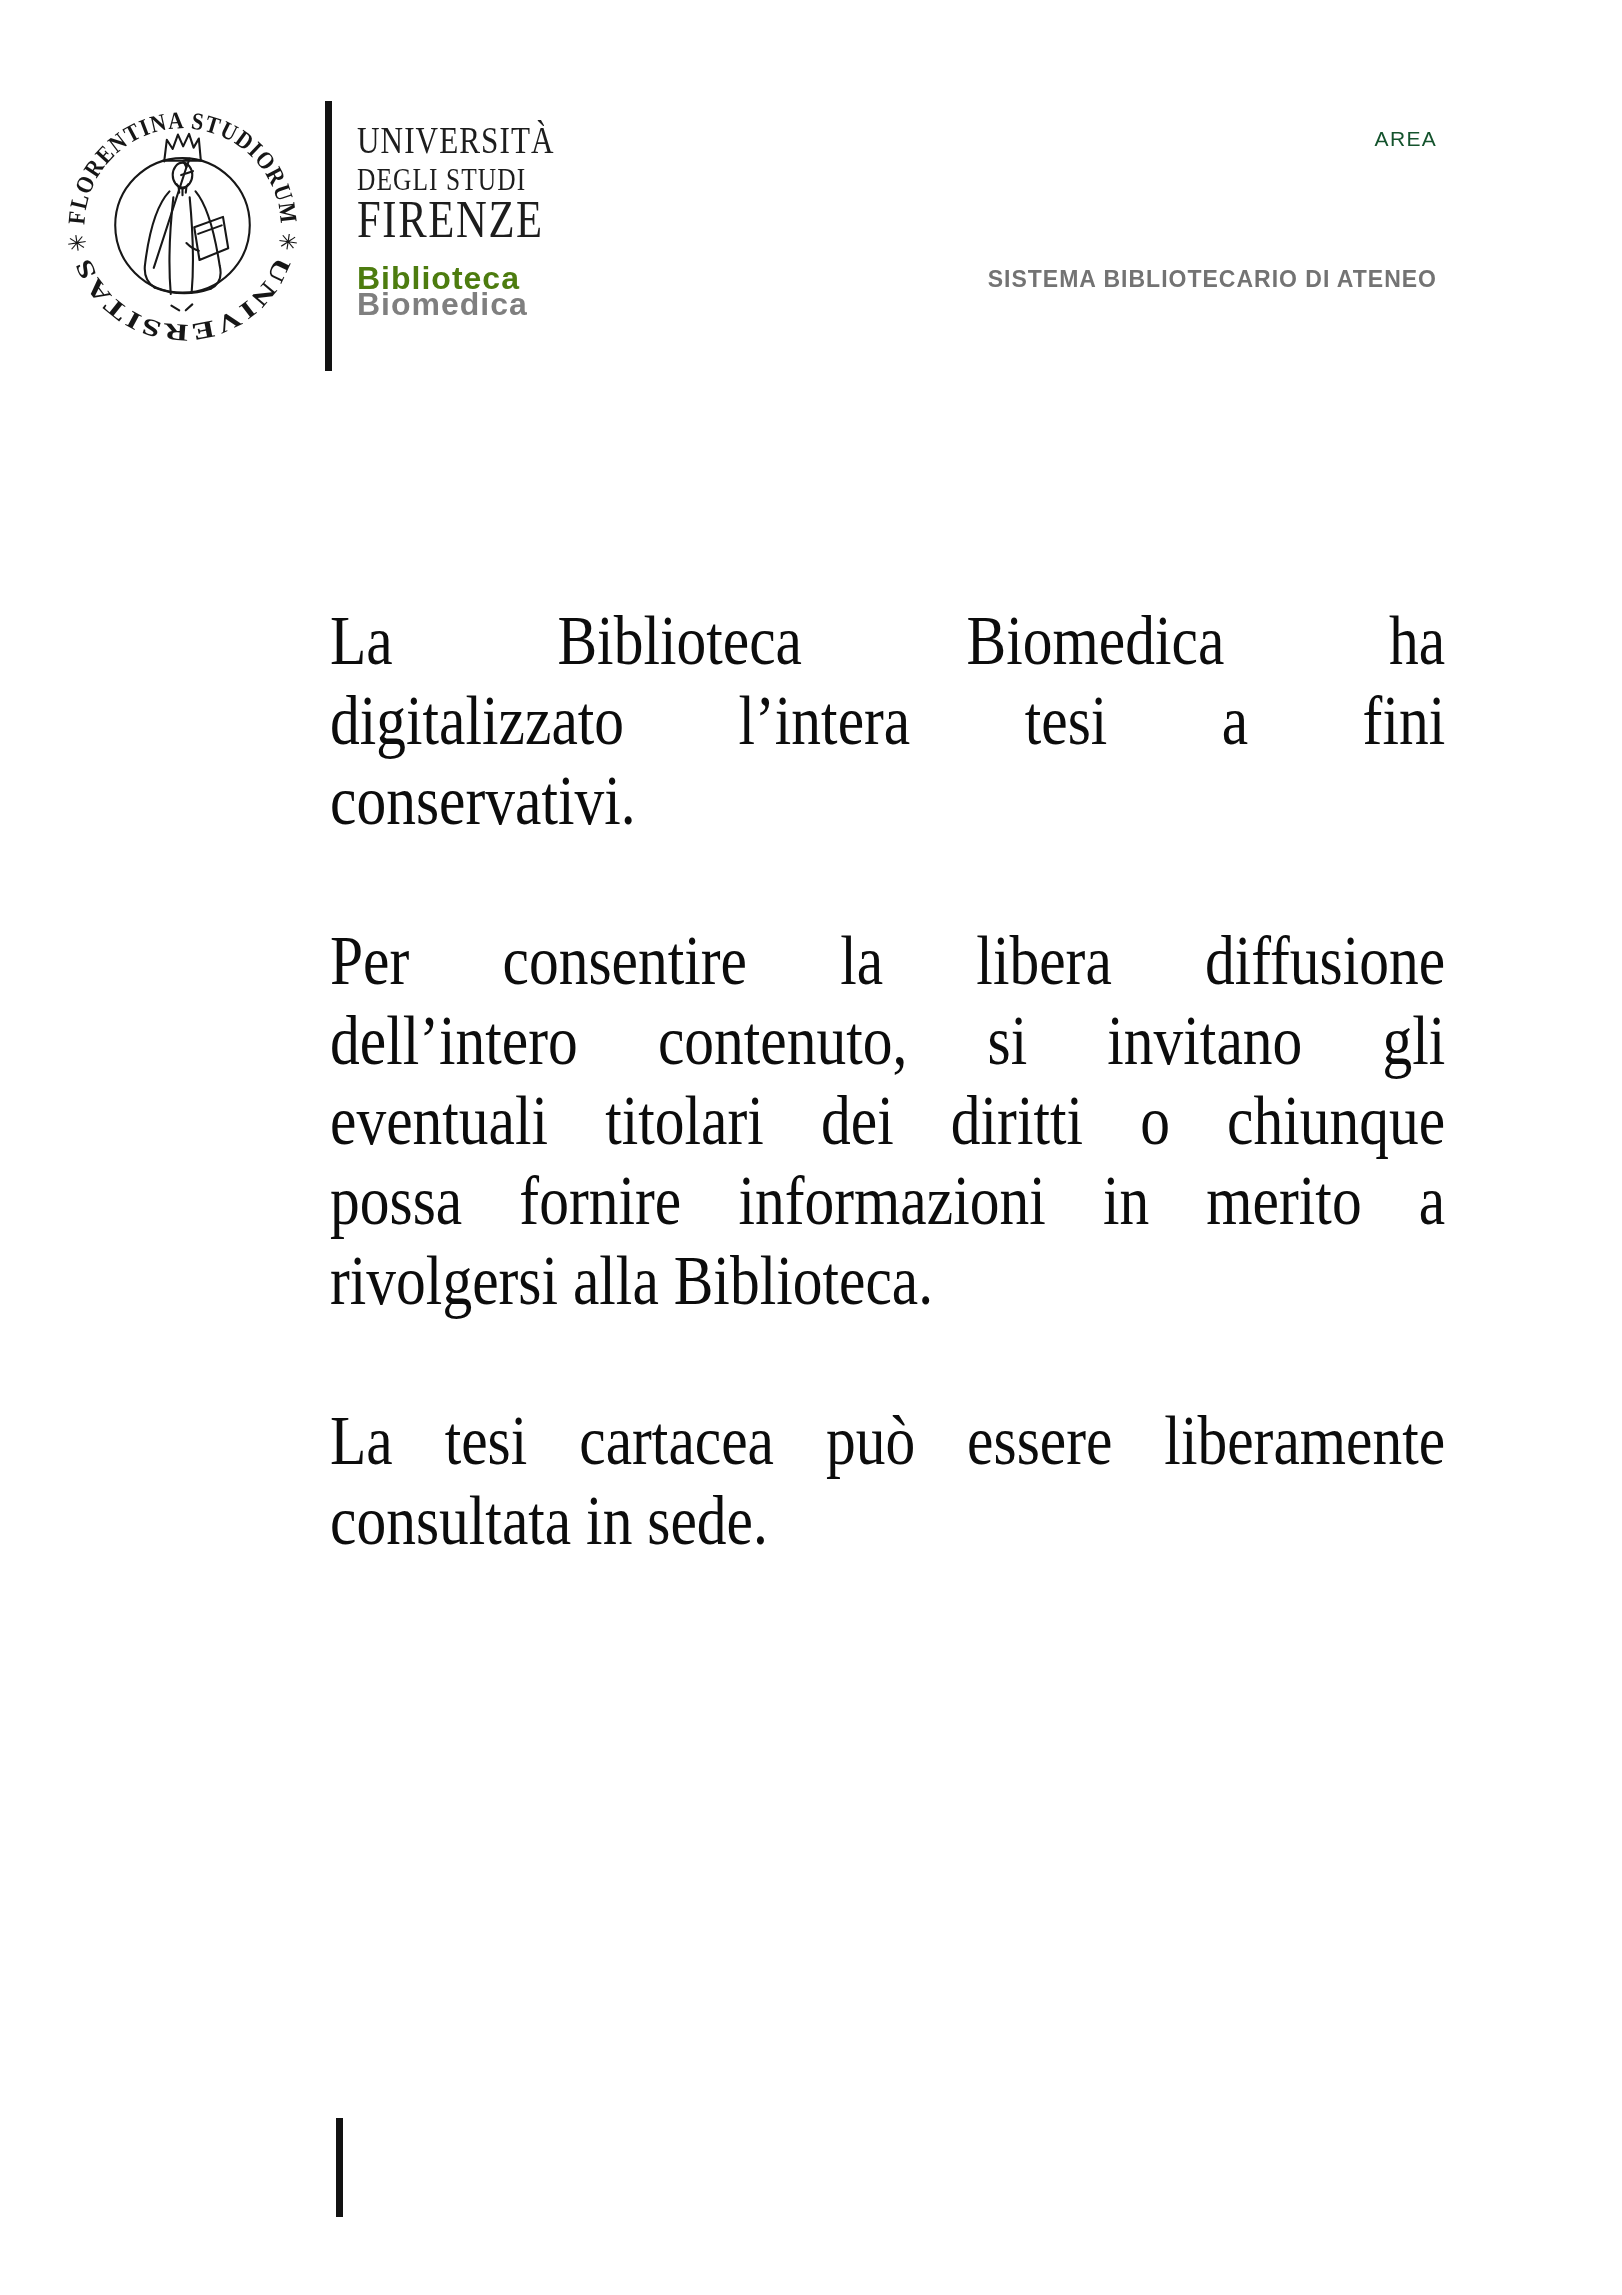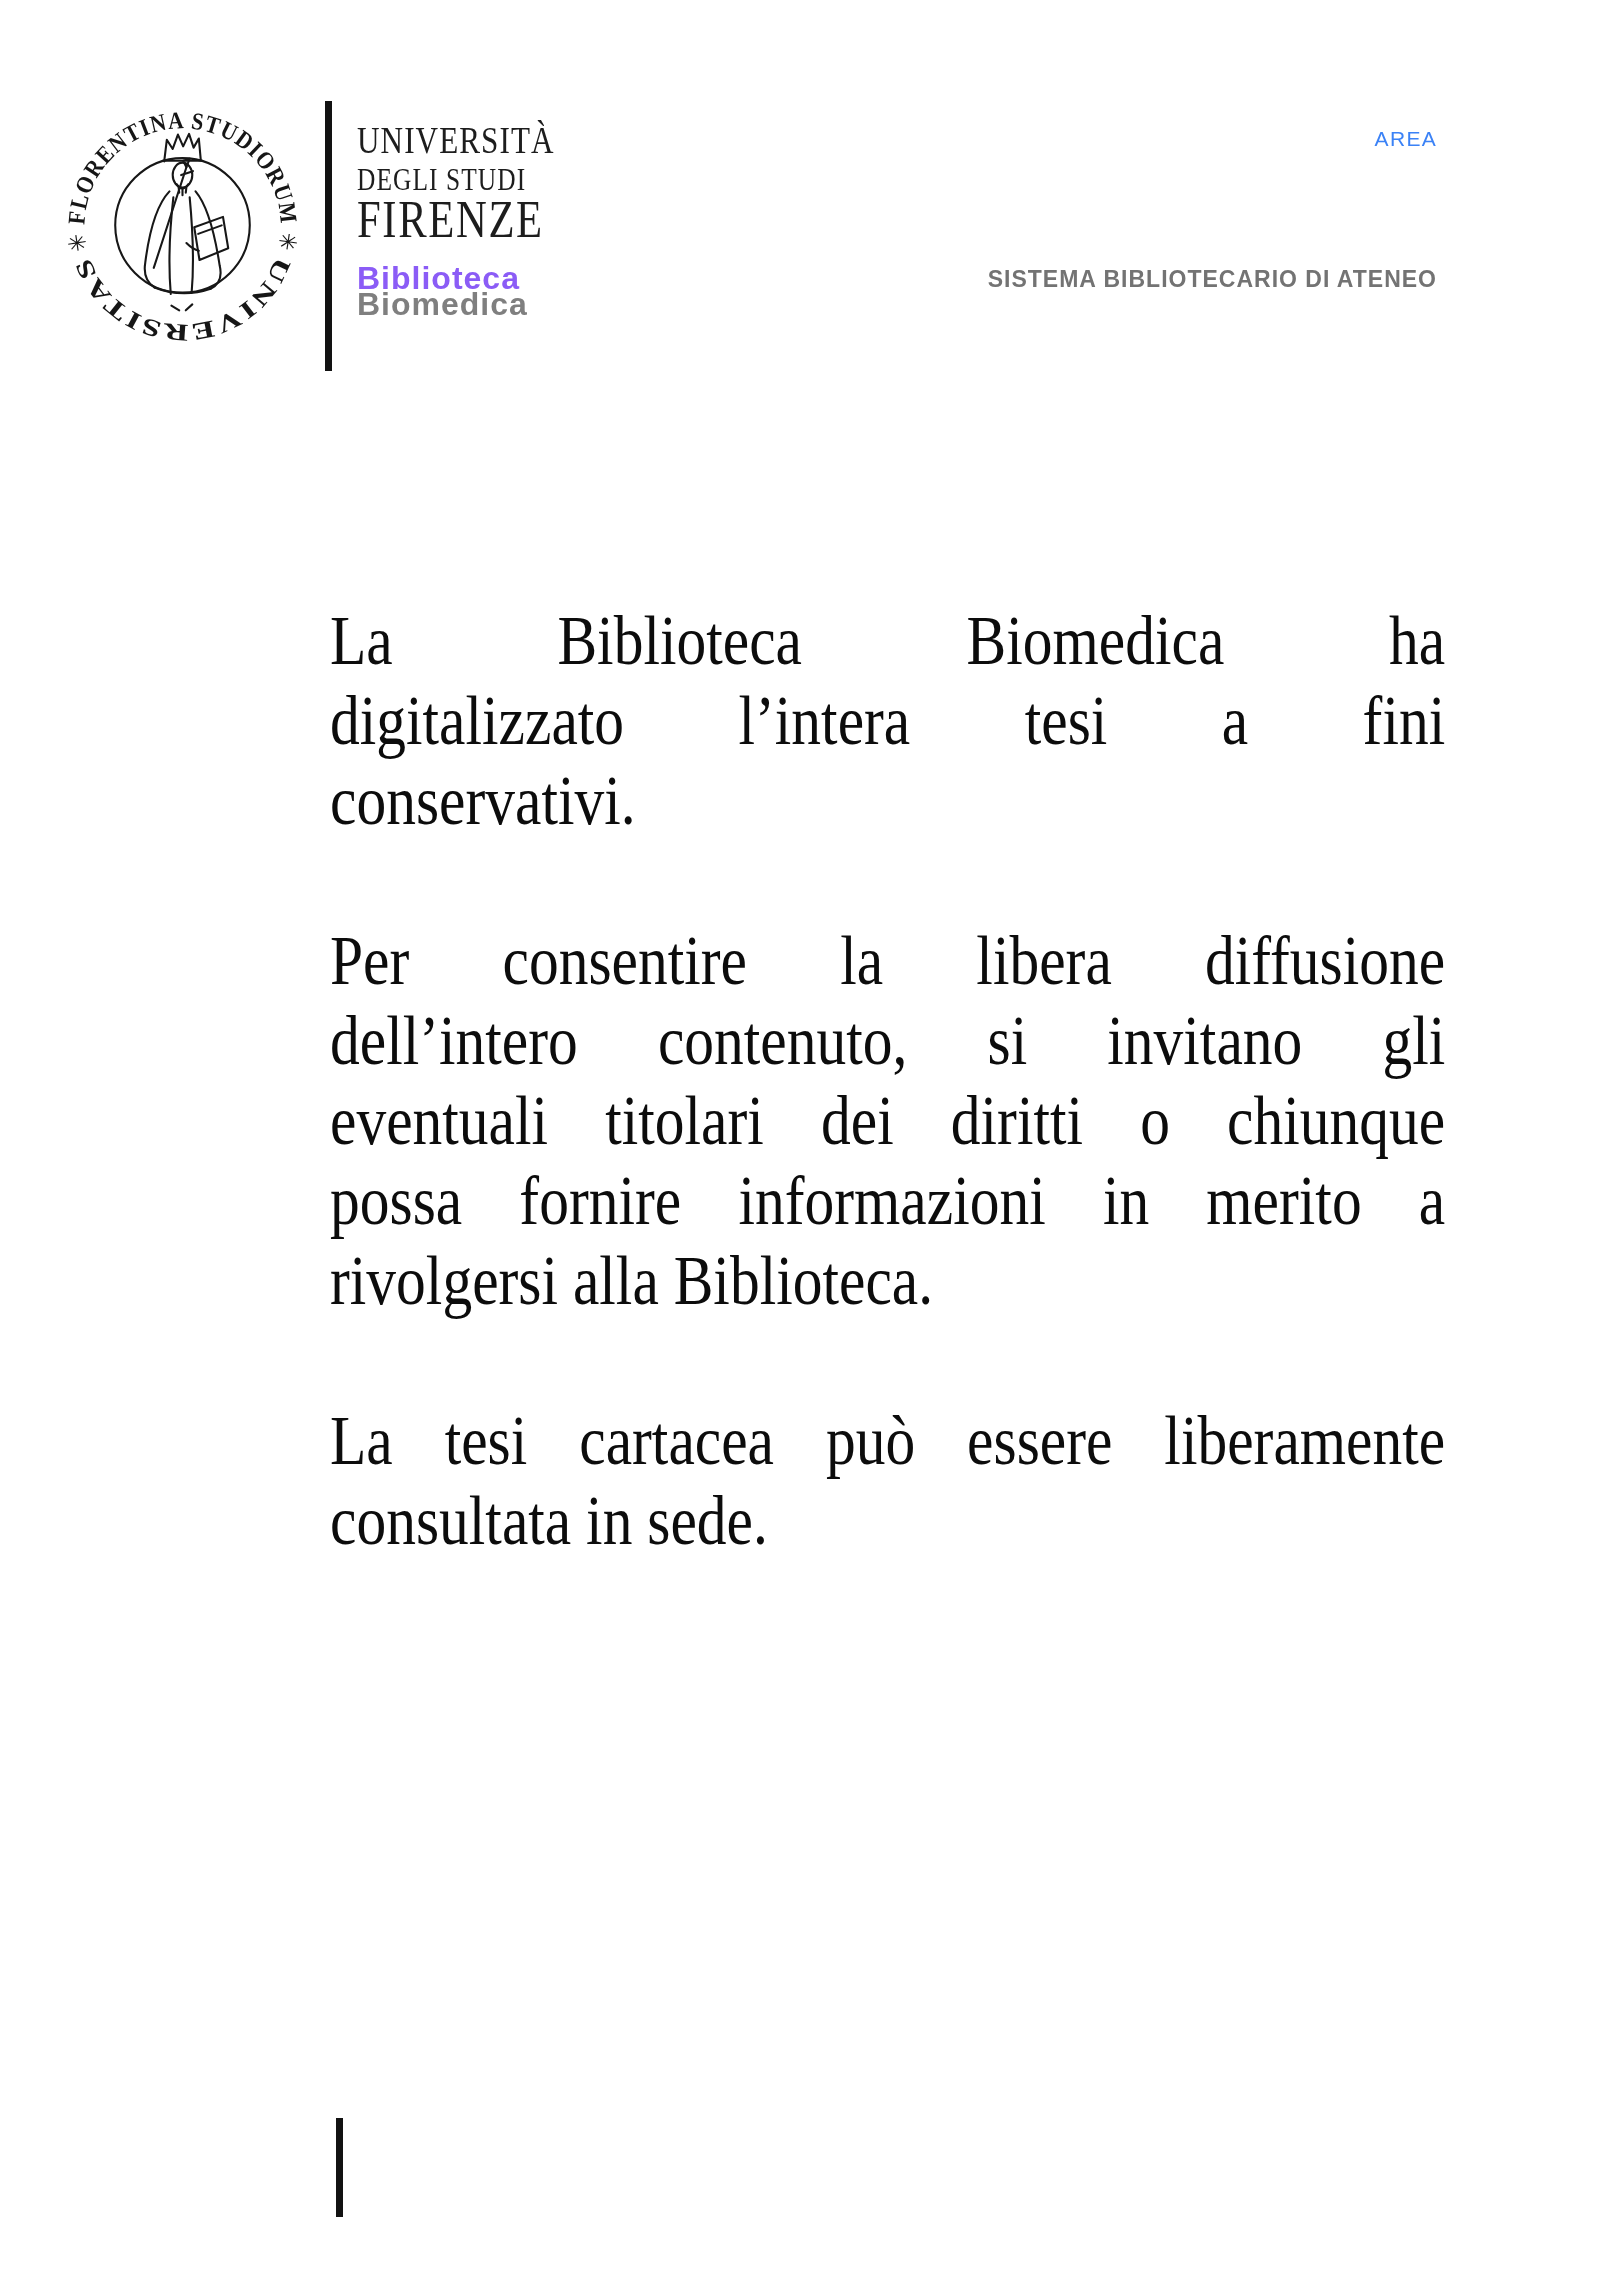--- a/index.html
+++ b/index.html
@@ -79,24 +79,24 @@
       <path d="M 196,222 Q 206,232 215,234"></path>
       <path d="M 173,318 l 12,7 M 205,316 l -10,9"></path>
     </g>
   </svg>
 
   <div class="abs hdr-divider"></div>
 
   <div class="abs org-line org-1">UNIVERSITÀ</div>
   <div class="abs org-line org-2">DEGLI STUDI</div>
   <div class="abs org-line org-3">FIRENZE</div>
-  <div class="abs lib-line lib-1" style="color: #8b5cf6;">Biblioteca</div>
+  <div class="abs lib-line lib-1" style="color: #4d7c0f;">Biblioteca</div>
   <div class="abs lib-line lib-2" style="color: rgb(127, 127, 127);">Biomedica</div>
 
-  <div class="abs right-block area-label" style="color: #3b82f6;">AREA</div>
+  <div class="abs right-block area-label" style="color: #14532d;">AREA</div>
   <div class="abs right-block system">SISTEMA BIBLIOTECARIO DI ATENEO</div>
 
   <div class="abs bodytext">
     <div class="para">
       <div class="jline">La Biblioteca Biomedica ha</div>
       <div class="jline">digitalizzato l’intera tesi a fini</div>
       <div class="lline">conservativi.</div>
     </div>
     <div class="para">
       <div class="jline">Per consentire la libera diffusione</div>

